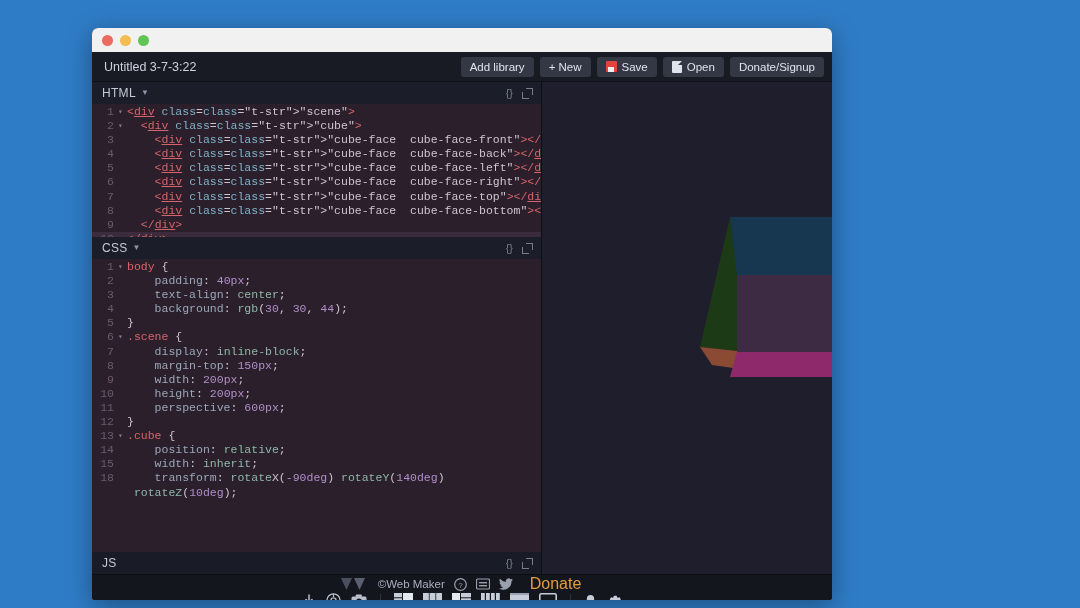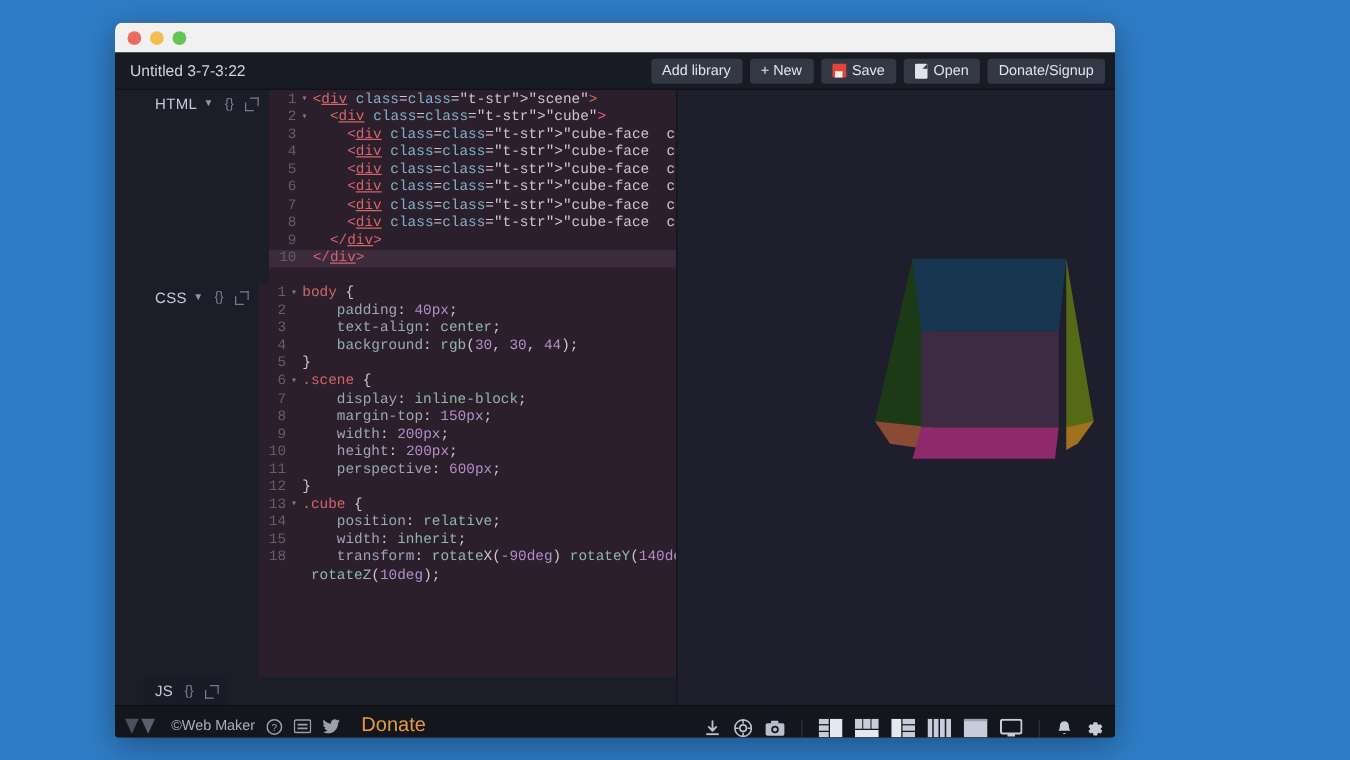--- a/index.html
+++ b/index.html
@@ -11,22 +11,22 @@
   }
   #screen {
     position: relative;
     width: 1080px; height: 608px;
     background: #2f7cc6;
   }
 
   
   #window {
     position: absolute;
-    left: 92px; top: 18px;
-    width: 800px; height: 572px;
+    left: 92px; top: 28px;
+    width: 740px; height: 572px;
     background: #1b1e28;
     border-radius: 6px 6px 3px 3px;
     overflow: hidden;
     box-shadow: 0 6px 26px rgba(0,0,0,.35);
   }
   #titlebar {
     height: 24px;
     background: #f1f1f1;
     display: flex; align-items: center;
     padding-left: 10px;
@@ -95,21 +95,21 @@
 
   
   #body {
     display: flex;
     height: calc(572px - 24px - 30px - 26px);
   }
   #left  { width: 450px; display: flex; flex-direction: column; border-right: 1px solid #0e1017; }
   #right { flex: 1; display: flex; flex-direction: column; }
 
   
-  .pane { display: flex; flex-direction: row; overflow: hidden; padding-left: 22px; }
+  .pane { display: flex; flex-direction: column; overflow: hidden; }
   .pane-head {
     height: 22px;
     background: #1b1e28;
     display: flex; align-items: center;
     padding: 0 8px 0 10px;
     flex: 0 0 22px;
   }
   .pane-title {
     color: #c3c9d6;
     font-size: 12px;
@@ -222,23 +222,24 @@
     line-height: 1.1;
   }
   .no-ico {
     color: #767d8e; font-size: 12px; margin-left: 9px; cursor: pointer;
   }
 
   
   #footer {
     height: 26px;
     background: #14161e;
-    display: flex; align-items: flex-end;
-    padding: 16px 10px 0 8px;
+    display: flex; align-items: center;
+    padding: 0 10px 0 8px;
     border-top: 1px solid #0c0e14;
+    flex-direction: column;
   }
   #foot-left { display: flex; align-items: center; gap: 9px; }
   #logo-w { display: block; }
   #brand { color: #a9afbd; font-size: 11.5px; }
   .ficon { cursor: pointer; display: flex; align-items: center; }
   #donate { color: #e49b3f; font-size: 16px; cursor: pointer; margin-left: 8px; }
   #foot-spacer { flex: 1; }
   #foot-right { display: flex; align-items: center; gap: 10px; }
   .sep {
     width: 1px; height: 14px; background: #2c3040; margin: 0 3px;

